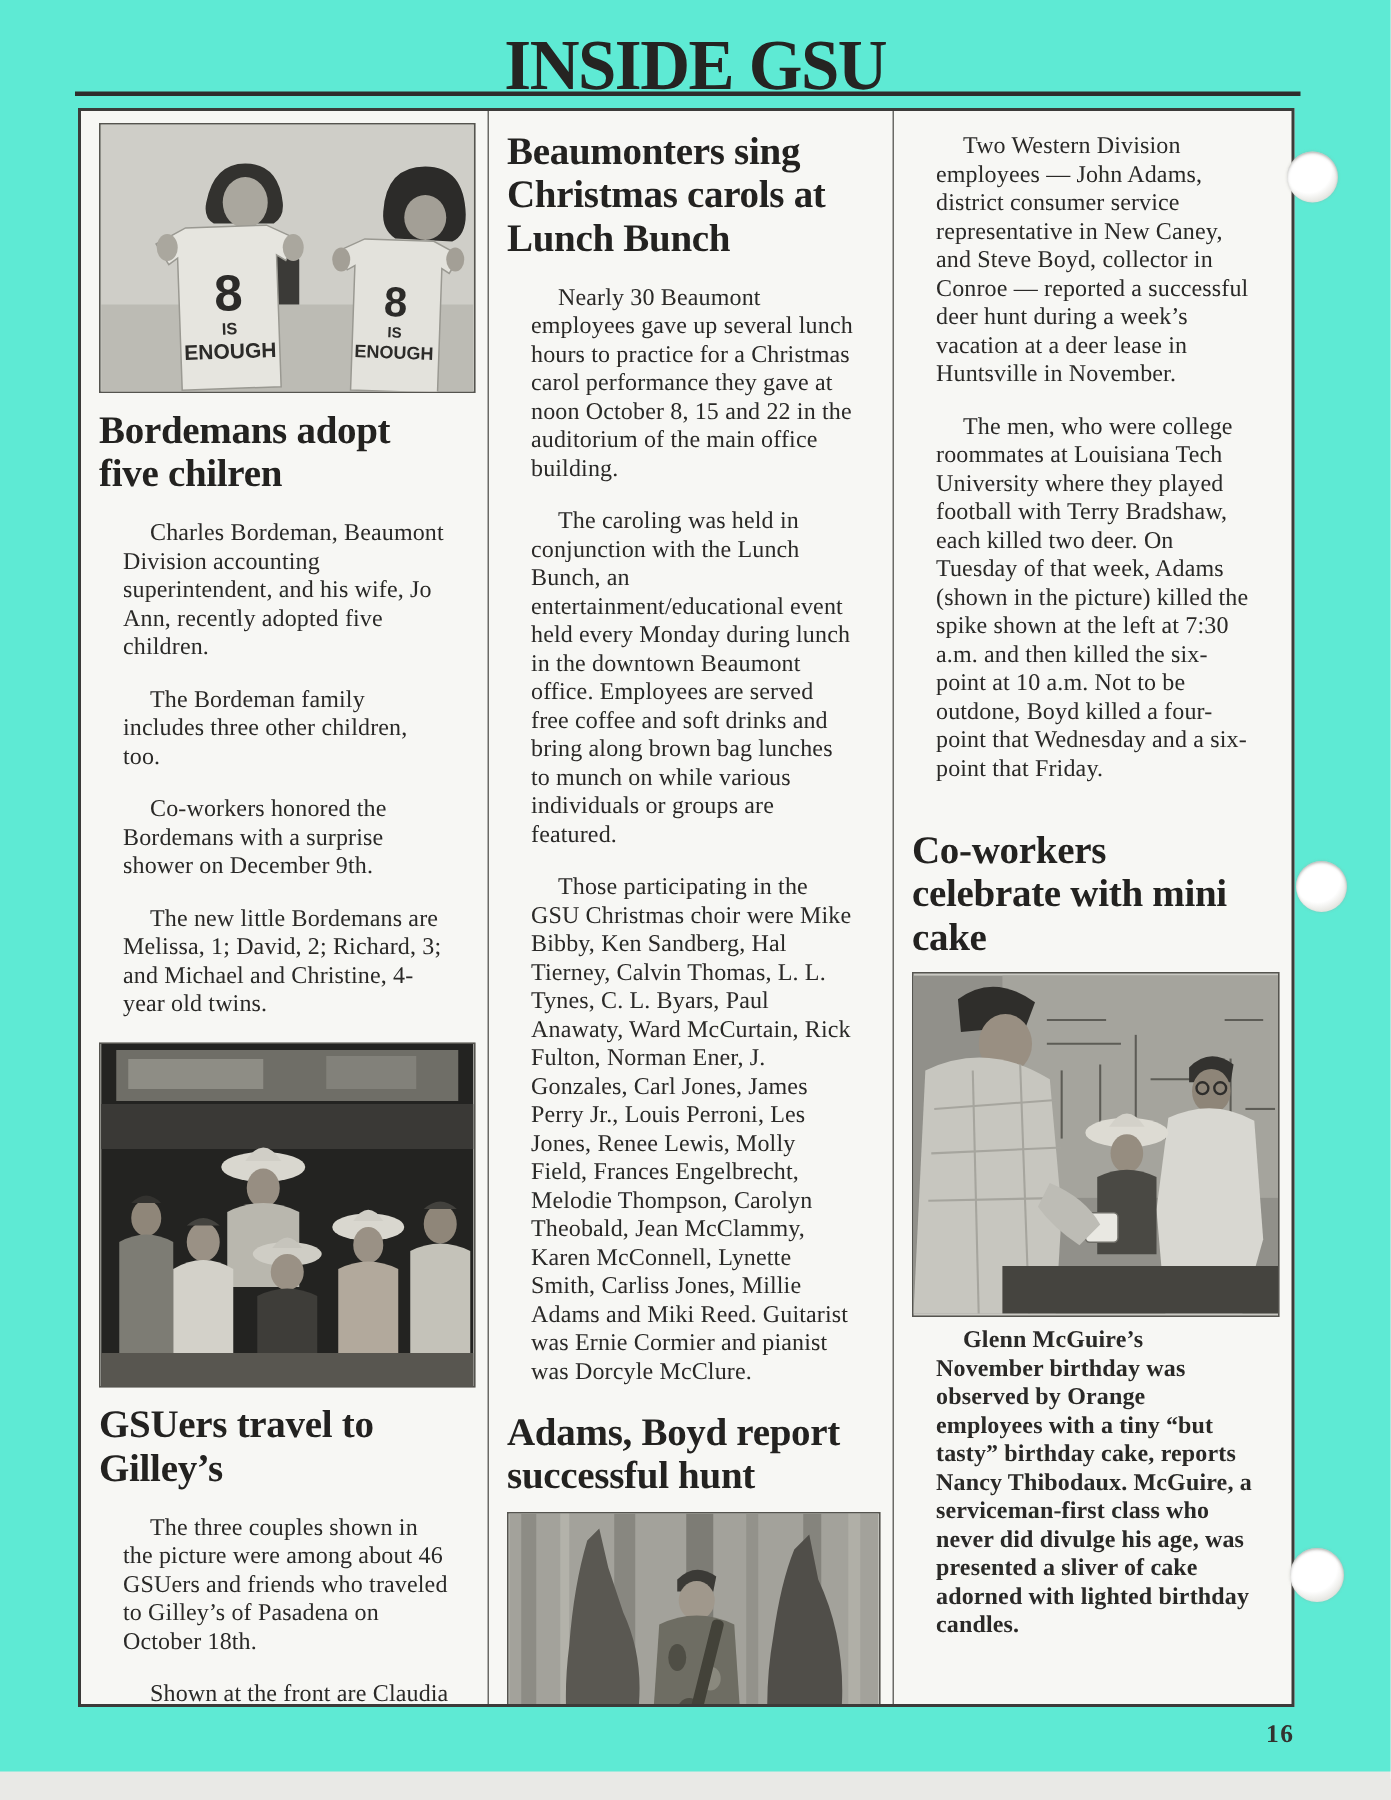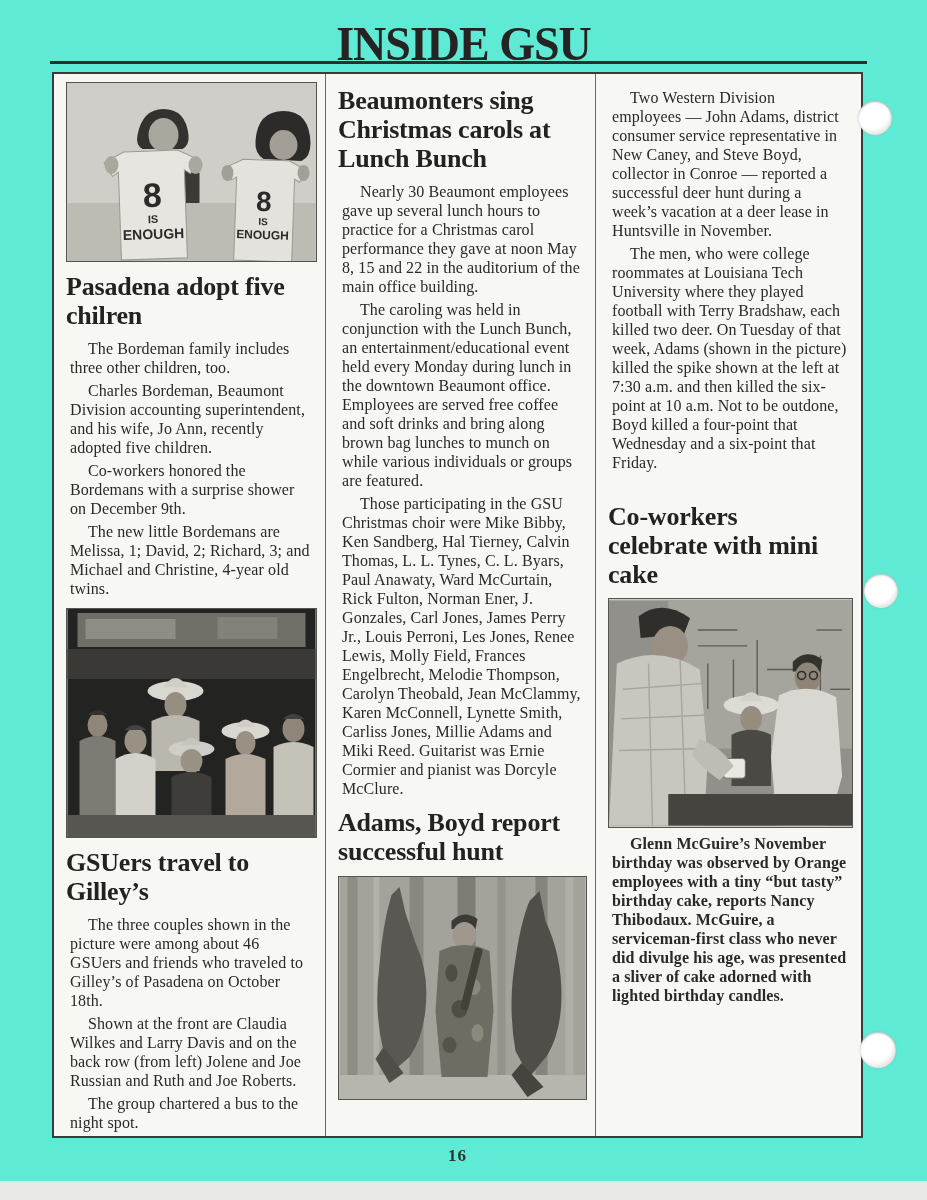--- a/index.html
+++ b/index.html
@@ -22,28 +22,28 @@
   }
   .col{box-sizing:border-box;overflow:hidden;padding:6px 10px 19px 12px;}
   .col-left{width:272px;border-right:1px solid #6b6a66;}
   .col-mid{width:270px;border-right:1px solid #6b6a66;}
   .col-right{flex:1;}
   .headline{
     font-size:26px;line-height:1.12;font-weight:bold;margin:10px 0 9px 0;
     max-width:232px;color:#232220;letter-spacing:-0.2px;
   }
   .col p{
-    margin:4px;font-size:16px;line-height:19px;text-indent:18px;
+    margin:16px;font-size:16px;line-height:19px;text-indent:18px;
     letter-spacing:0.1px;
   }
   .photo{display:block;width:100%;border:1px solid #55544f;background:#c9c8c2;}
   .photo-wrap{margin:2px 0 4px 0;line-height:0;}
   .italic{font-style:italic;}
   .page-number{
-    position:absolute;top:1146px;left:52px;width:811px;text-align:center;
+    position:absolute;top:1146px;left:52px;width:811px;text-align:right;
     font-size:17px;font-weight:bold;letter-spacing:1px;color:#33322f;
   }
   .punch-hole{
     position:absolute;border-radius:50%;
     background:radial-gradient(circle at 42% 36%, #ffffff 52%, #e8e8e4 72%, #f4f4f1 100%);
     box-shadow: inset 0 1px 2px rgba(120,120,115,0.55), 0 0 2px rgba(160,160,155,0.4);
   }
   .hole-1{top:101px;left:858px;width:34px;height:34px;}
   .hole-2{top:574px;left:864px;width:34px;height:34px;}
   .hole-3{top:1032px;left:860px;width:36px;height:36px;}
@@ -86,23 +86,23 @@
             <text x="196" y="156" text-anchor="middle" font-family="Liberation Sans, sans-serif" font-weight="bold" font-size="12" fill="#2c2b29">ENOUGH</text>
           </g>
 
           <ellipse cx="44" cy="82" rx="7" ry="9" fill="#aaa79e"></ellipse>
           <ellipse cx="128" cy="82" rx="7" ry="9" fill="#aaa79e"></ellipse>
           <ellipse cx="160" cy="90" rx="6" ry="8" fill="#a39f96"></ellipse>
           <ellipse cx="236" cy="90" rx="6" ry="8" fill="#a39f96"></ellipse>
         </svg>
       </div>
 
-      <h2 class="headline">Pasadena adopt five chilren</h2>
+      <h2 class="headline">Bordemans adopt five chilren</h2>
+      <p>Charles Bordeman, Beaumont Division accounting superintendent, and his wife, Jo Ann, recently adopted five children.</p>
       <p>The Bordeman family includes three other children, too.</p>
-      <p>Charles Bordeman, Beaumont Division accounting superintendent, and his wife, Jo Ann, recently adopted five children.</p>
       <p>Co-workers honored the Bordemans with a surprise shower on December 9th.</p>
       <p>The new little Bordemans are Melissa, 1; David, 2; Richard, 3; and Michael and Christine, 4-year old twins.</p>
 
       <div class="photo-wrap" style="margin-top:10px;">
         <svg class="photo" width="248" height="228" viewBox="0 0 248 228" xmlns="http://www.w3.org/2000/svg">
           <rect width="248" height="228" fill="#232321"></rect>
           <rect x="10" y="4" width="228" height="34" fill="#6f6e67"></rect>
           <rect x="18" y="10" width="90" height="20" fill="#8e8d85"></rect>
           <rect x="150" y="8" width="60" height="22" fill="#82817a"></rect>
           <rect x="0" y="40" width="248" height="30" fill="#3a3936"></rect>
@@ -138,21 +138,21 @@
       </div>
 
       <h2 class="headline" style="max-width:200px;">GSUers travel to Gilley’s</h2>
       <p>The three couples shown in the picture were among about 46 GSUers and friends who traveled to Gilley’s of Pasadena on October 18th.</p>
       <p>Shown at the front are Claudia Wilkes and Larry Davis and on the back row (from left) Jolene and Joe Russian and Ruth and Joe Roberts.</p>
       <p>The group chartered a bus to the night spot.</p>
     </div>
 
     <div class="col col-mid">
       <h2 class="headline" style="margin-top:6px;">Beaumonters sing Christmas carols at Lunch Bunch</h2>
-      <p>Nearly 30 Beaumont employees gave up several lunch hours to practice for a Christmas carol performance they gave at noon May 8, 15 and 22 in the auditorium of the main office building.</p>
+      <p>Nearly 30 Beaumont employees gave up several lunch hours to practice for a Christmas carol performance they gave at noon October 8, 15 and 22 in the auditorium of the main office building.</p>
       <p>The caroling was held in conjunction with the Lunch Bunch, an entertainment/educational event held every Monday during lunch in the downtown Beaumont office. Employees are served free coffee and soft drinks and bring along brown bag lunches to munch on while various individuals or groups are featured.</p>
       <p>Those participating in the GSU Christmas choir were Mike Bibby, Ken Sandberg, Hal Tierney, Calvin Thomas, L. L. Tynes, C. L. Byars, Paul Anawaty, Ward McCurtain, Rick Fulton, Norman Ener, J. Gonzales, Carl Jones, James Perry Jr., Louis Perroni, Les Jones, Renee Lewis, Molly Field, Frances Engelbrecht, Melodie Thompson, Carolyn Theobald, Jean McClammy, Karen McConnell, Lynette Smith, Carliss Jones, Millie Adams and Miki Reed. Guitarist was Ernie Cormier and pianist was Dorcyle McClure.</p>
 
       <h2 class="headline" style="">Adams, Boyd report successful hunt</h2>
 
       <div class="photo-wrap">
         <svg class="photo" width="246" height="222" viewBox="0 0 246 222" xmlns="http://www.w3.org/2000/svg">
           <rect width="246" height="222" fill="#a3a29b"></rect>
 
           <rect x="8" y="0" width="10" height="222" fill="#8d8c85"></rect>

